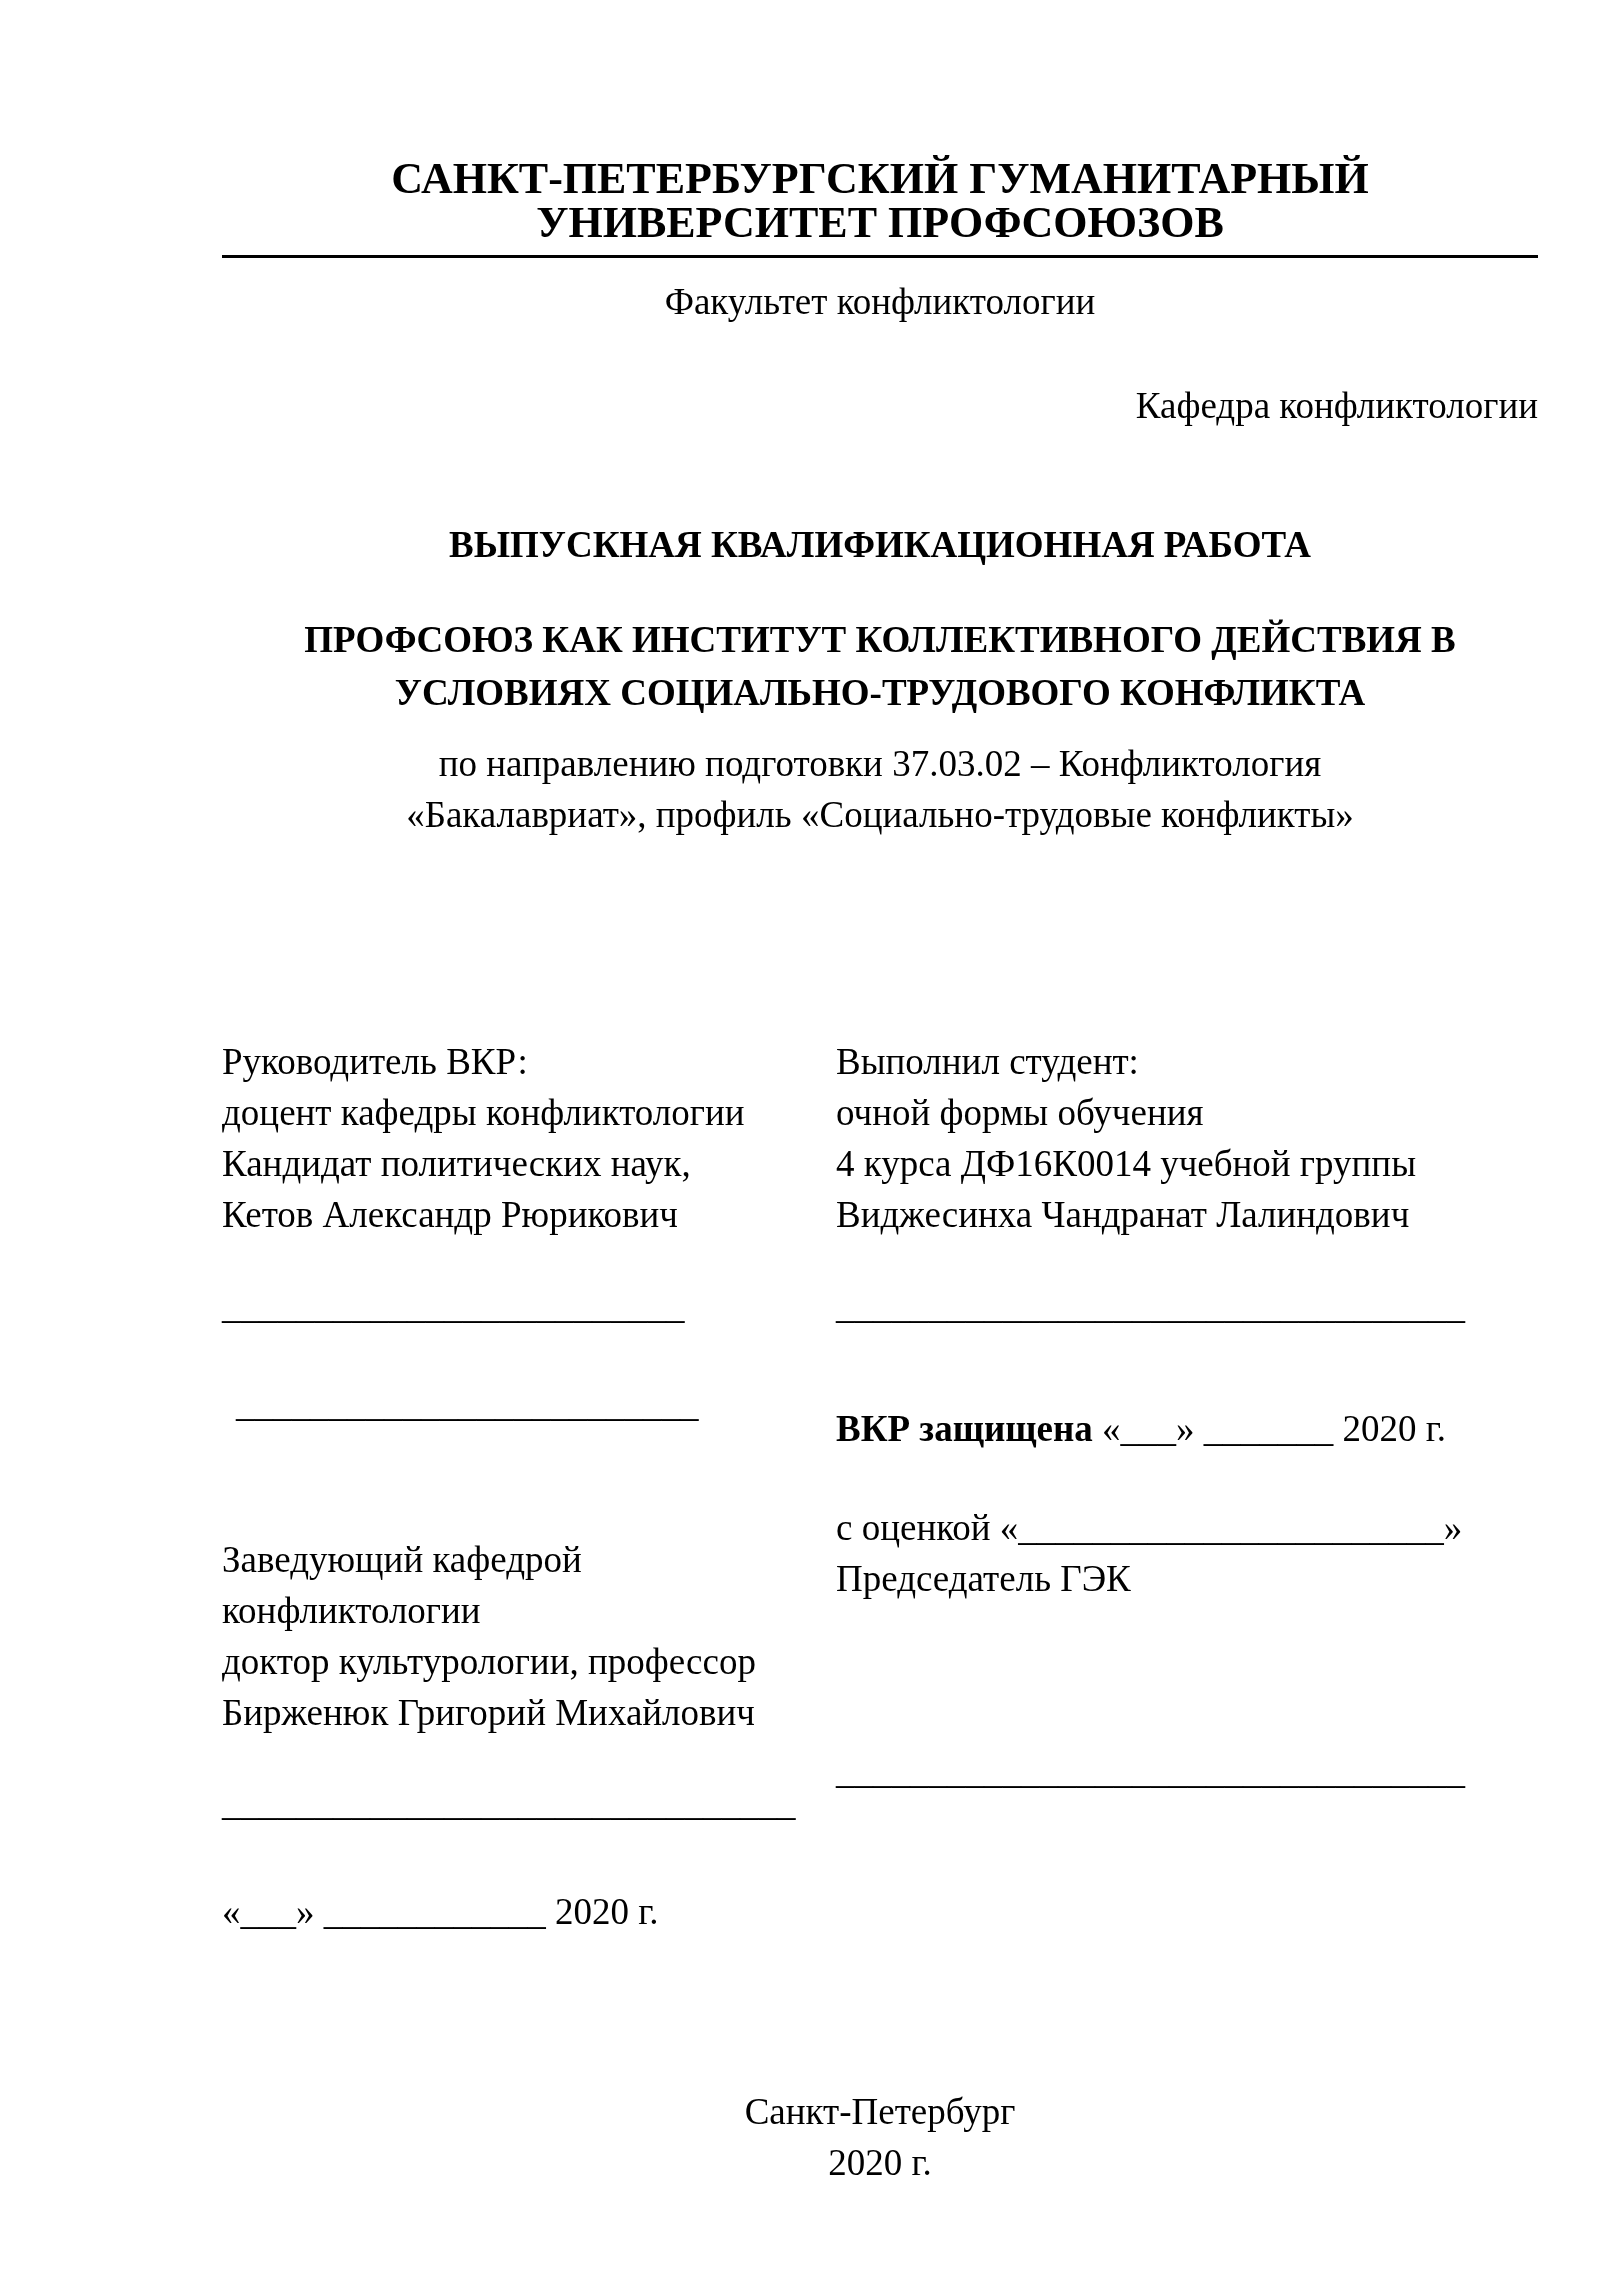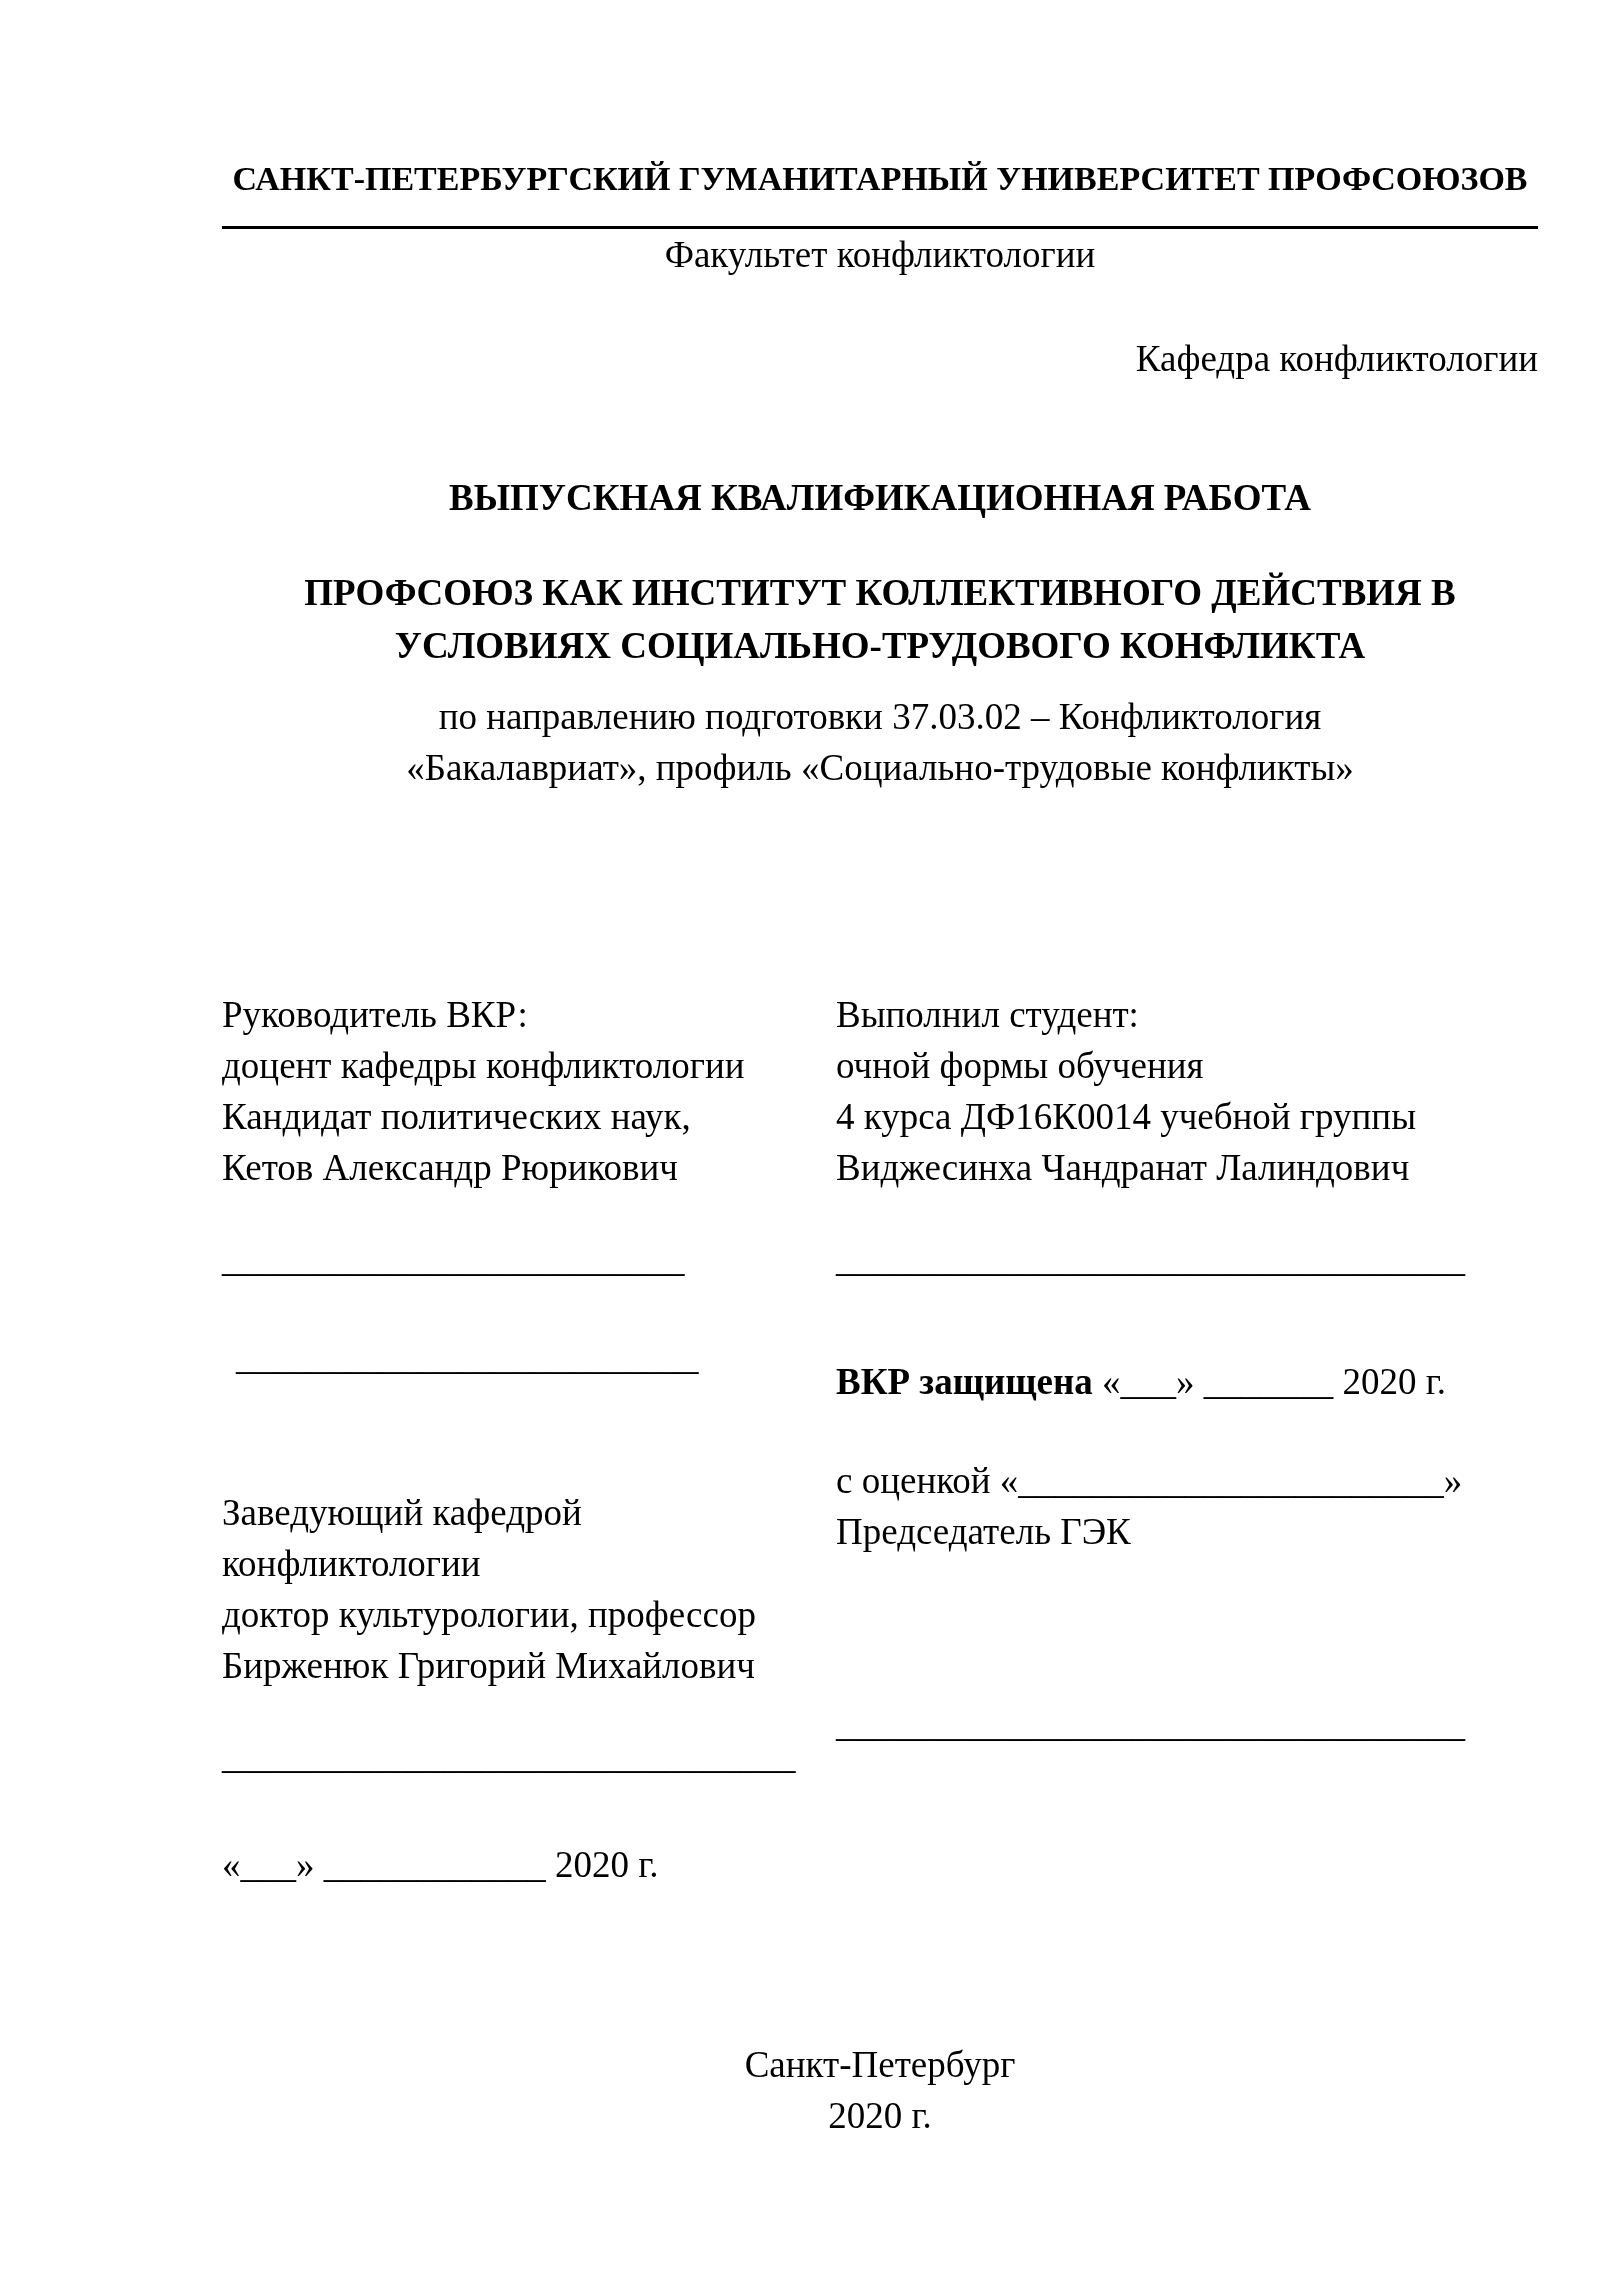--- a/index.html
+++ b/index.html
@@ -13,26 +13,26 @@
     padding: 157px 85px 0 222px;
     font-family: "Liberation Serif", serif;
     font-size: 37px;
     line-height: 51px;
   }
   .bold   { font-weight: bold; }
 
   .university {
     font-weight: bold;
     text-align: center;
-    font-size: 34px;
+    font-size: 44px;
     line-height: 44px;
     border-bottom: 3.1px solid #000;
-    padding-bottom: 25px;
+    padding-bottom: 10px;
   }
-  .faculty    { text-align: center; margin-top: 0; }
+  .faculty    { text-align: center; margin-top: 18px; }
   .department { text-align: right; margin-top: 53px; }
 
   .worktype {
     text-align: center;
     font-weight: bold;
     margin-top: 88px;
   }
   .thesis-title {
     text-align: center;
     font-weight: bold;

